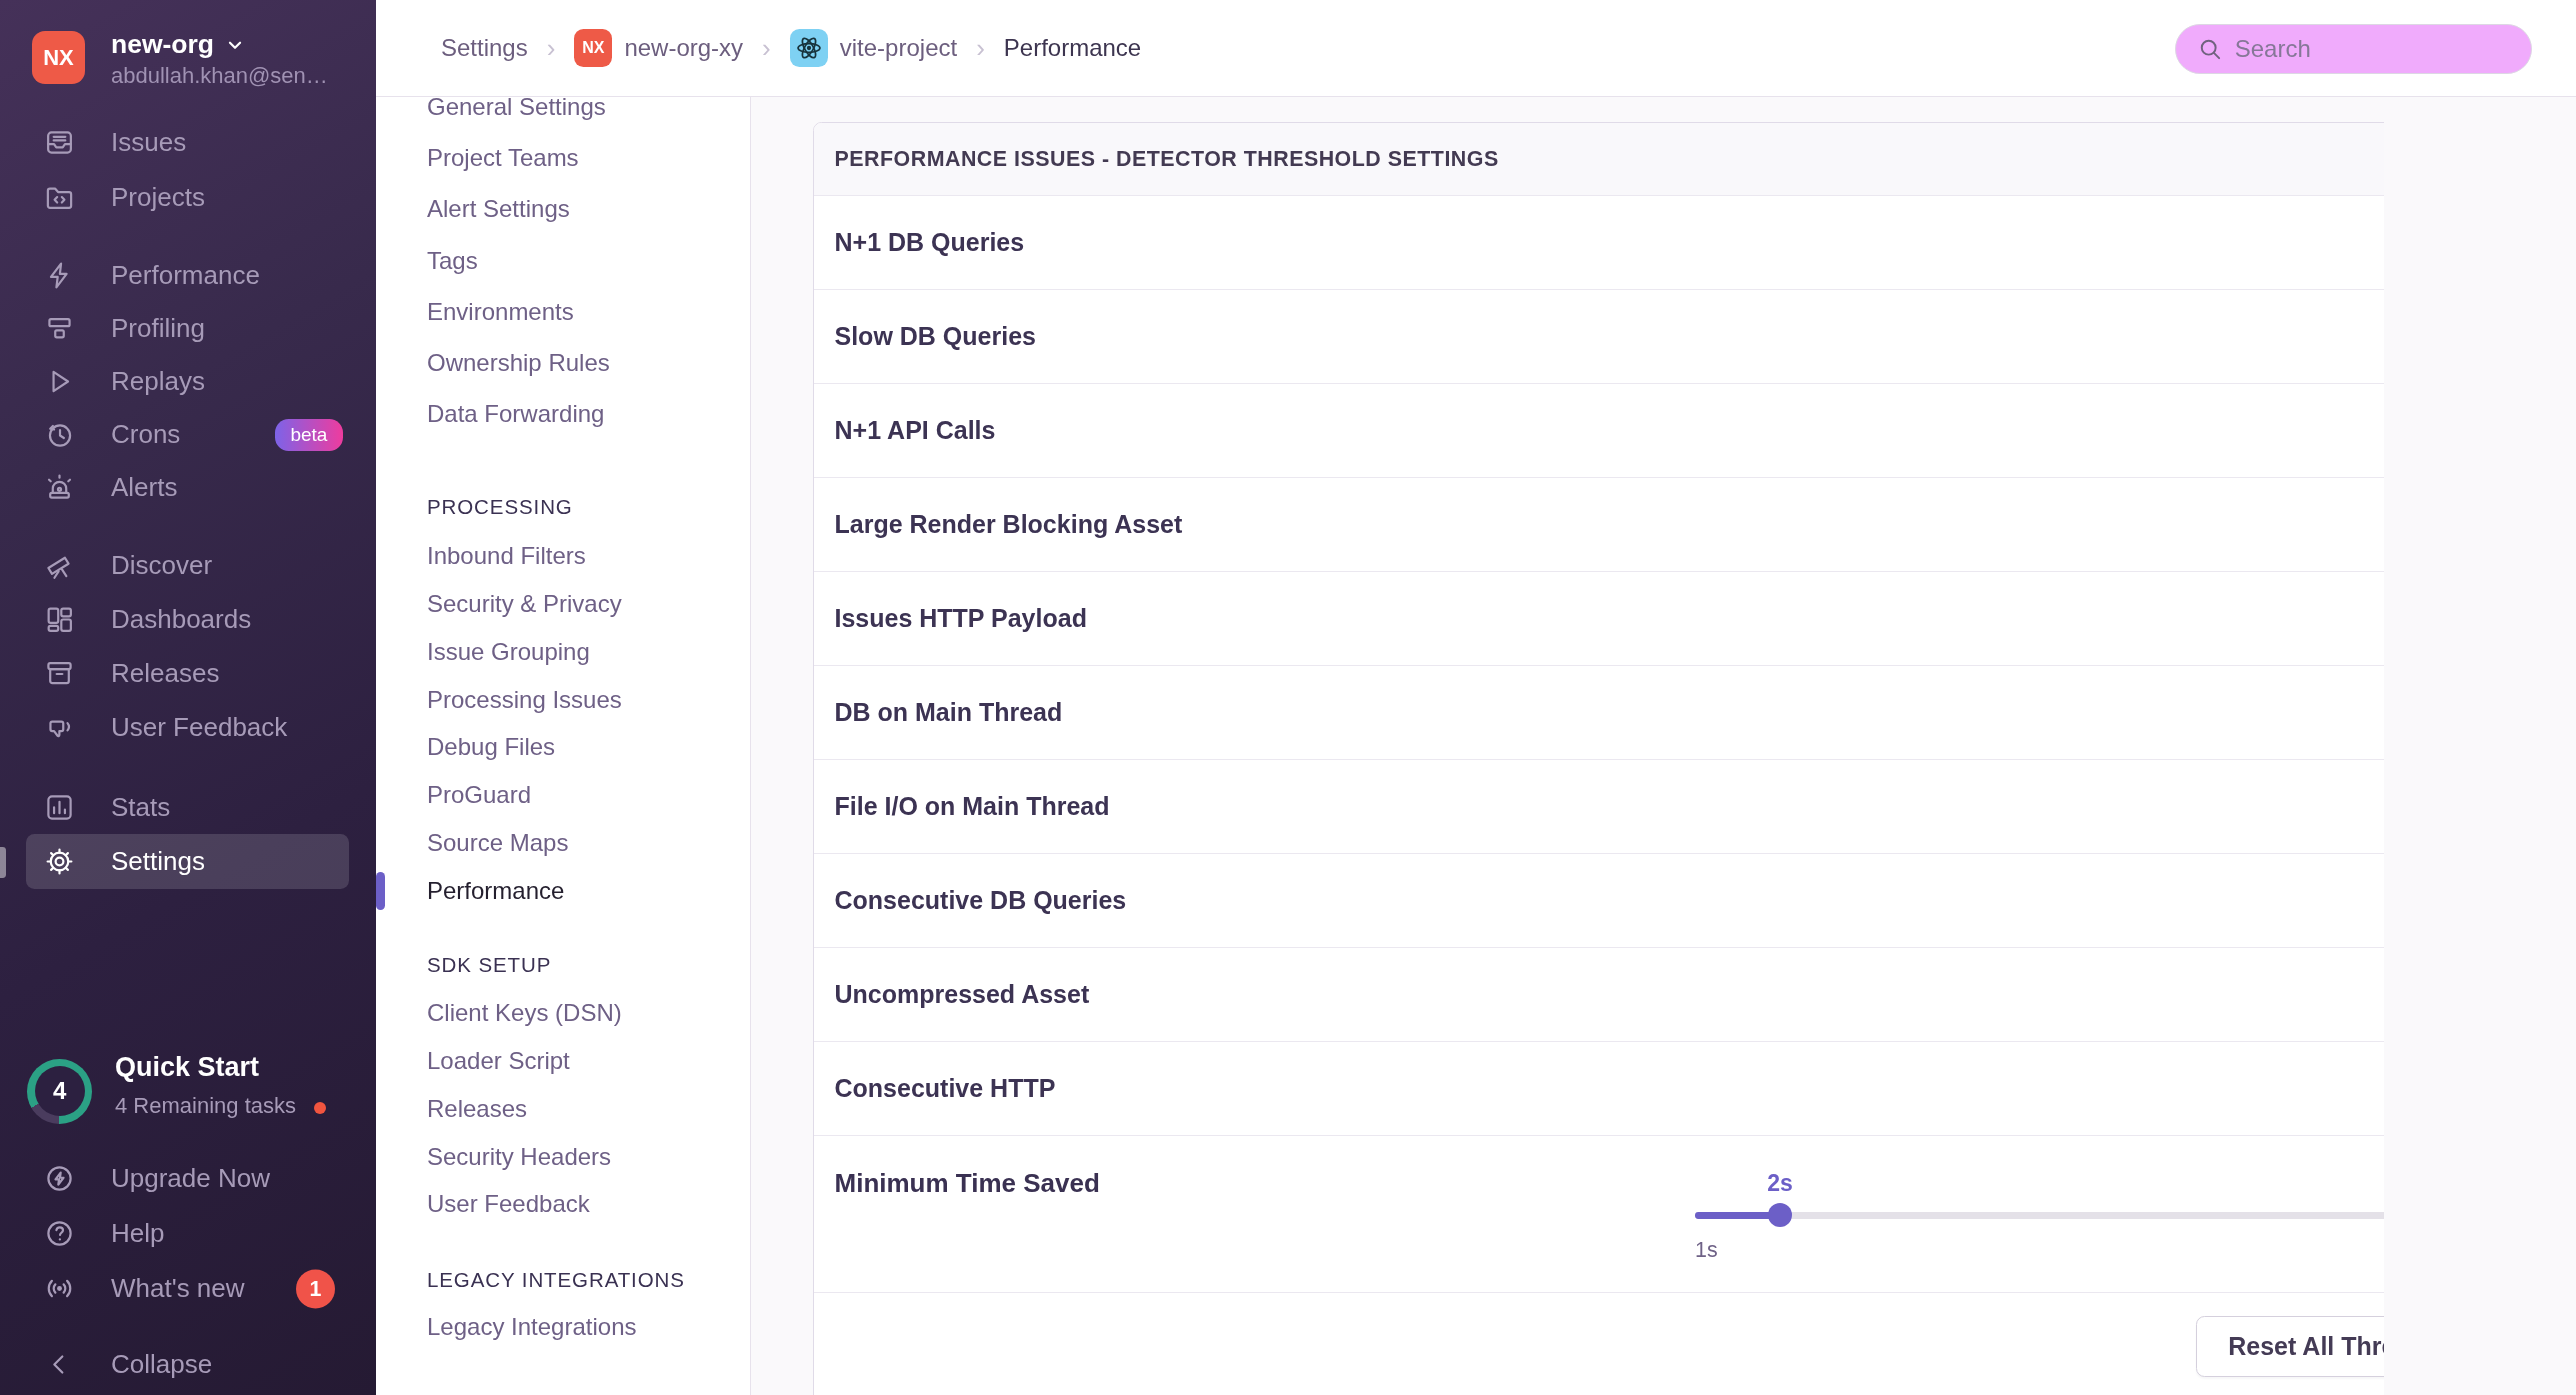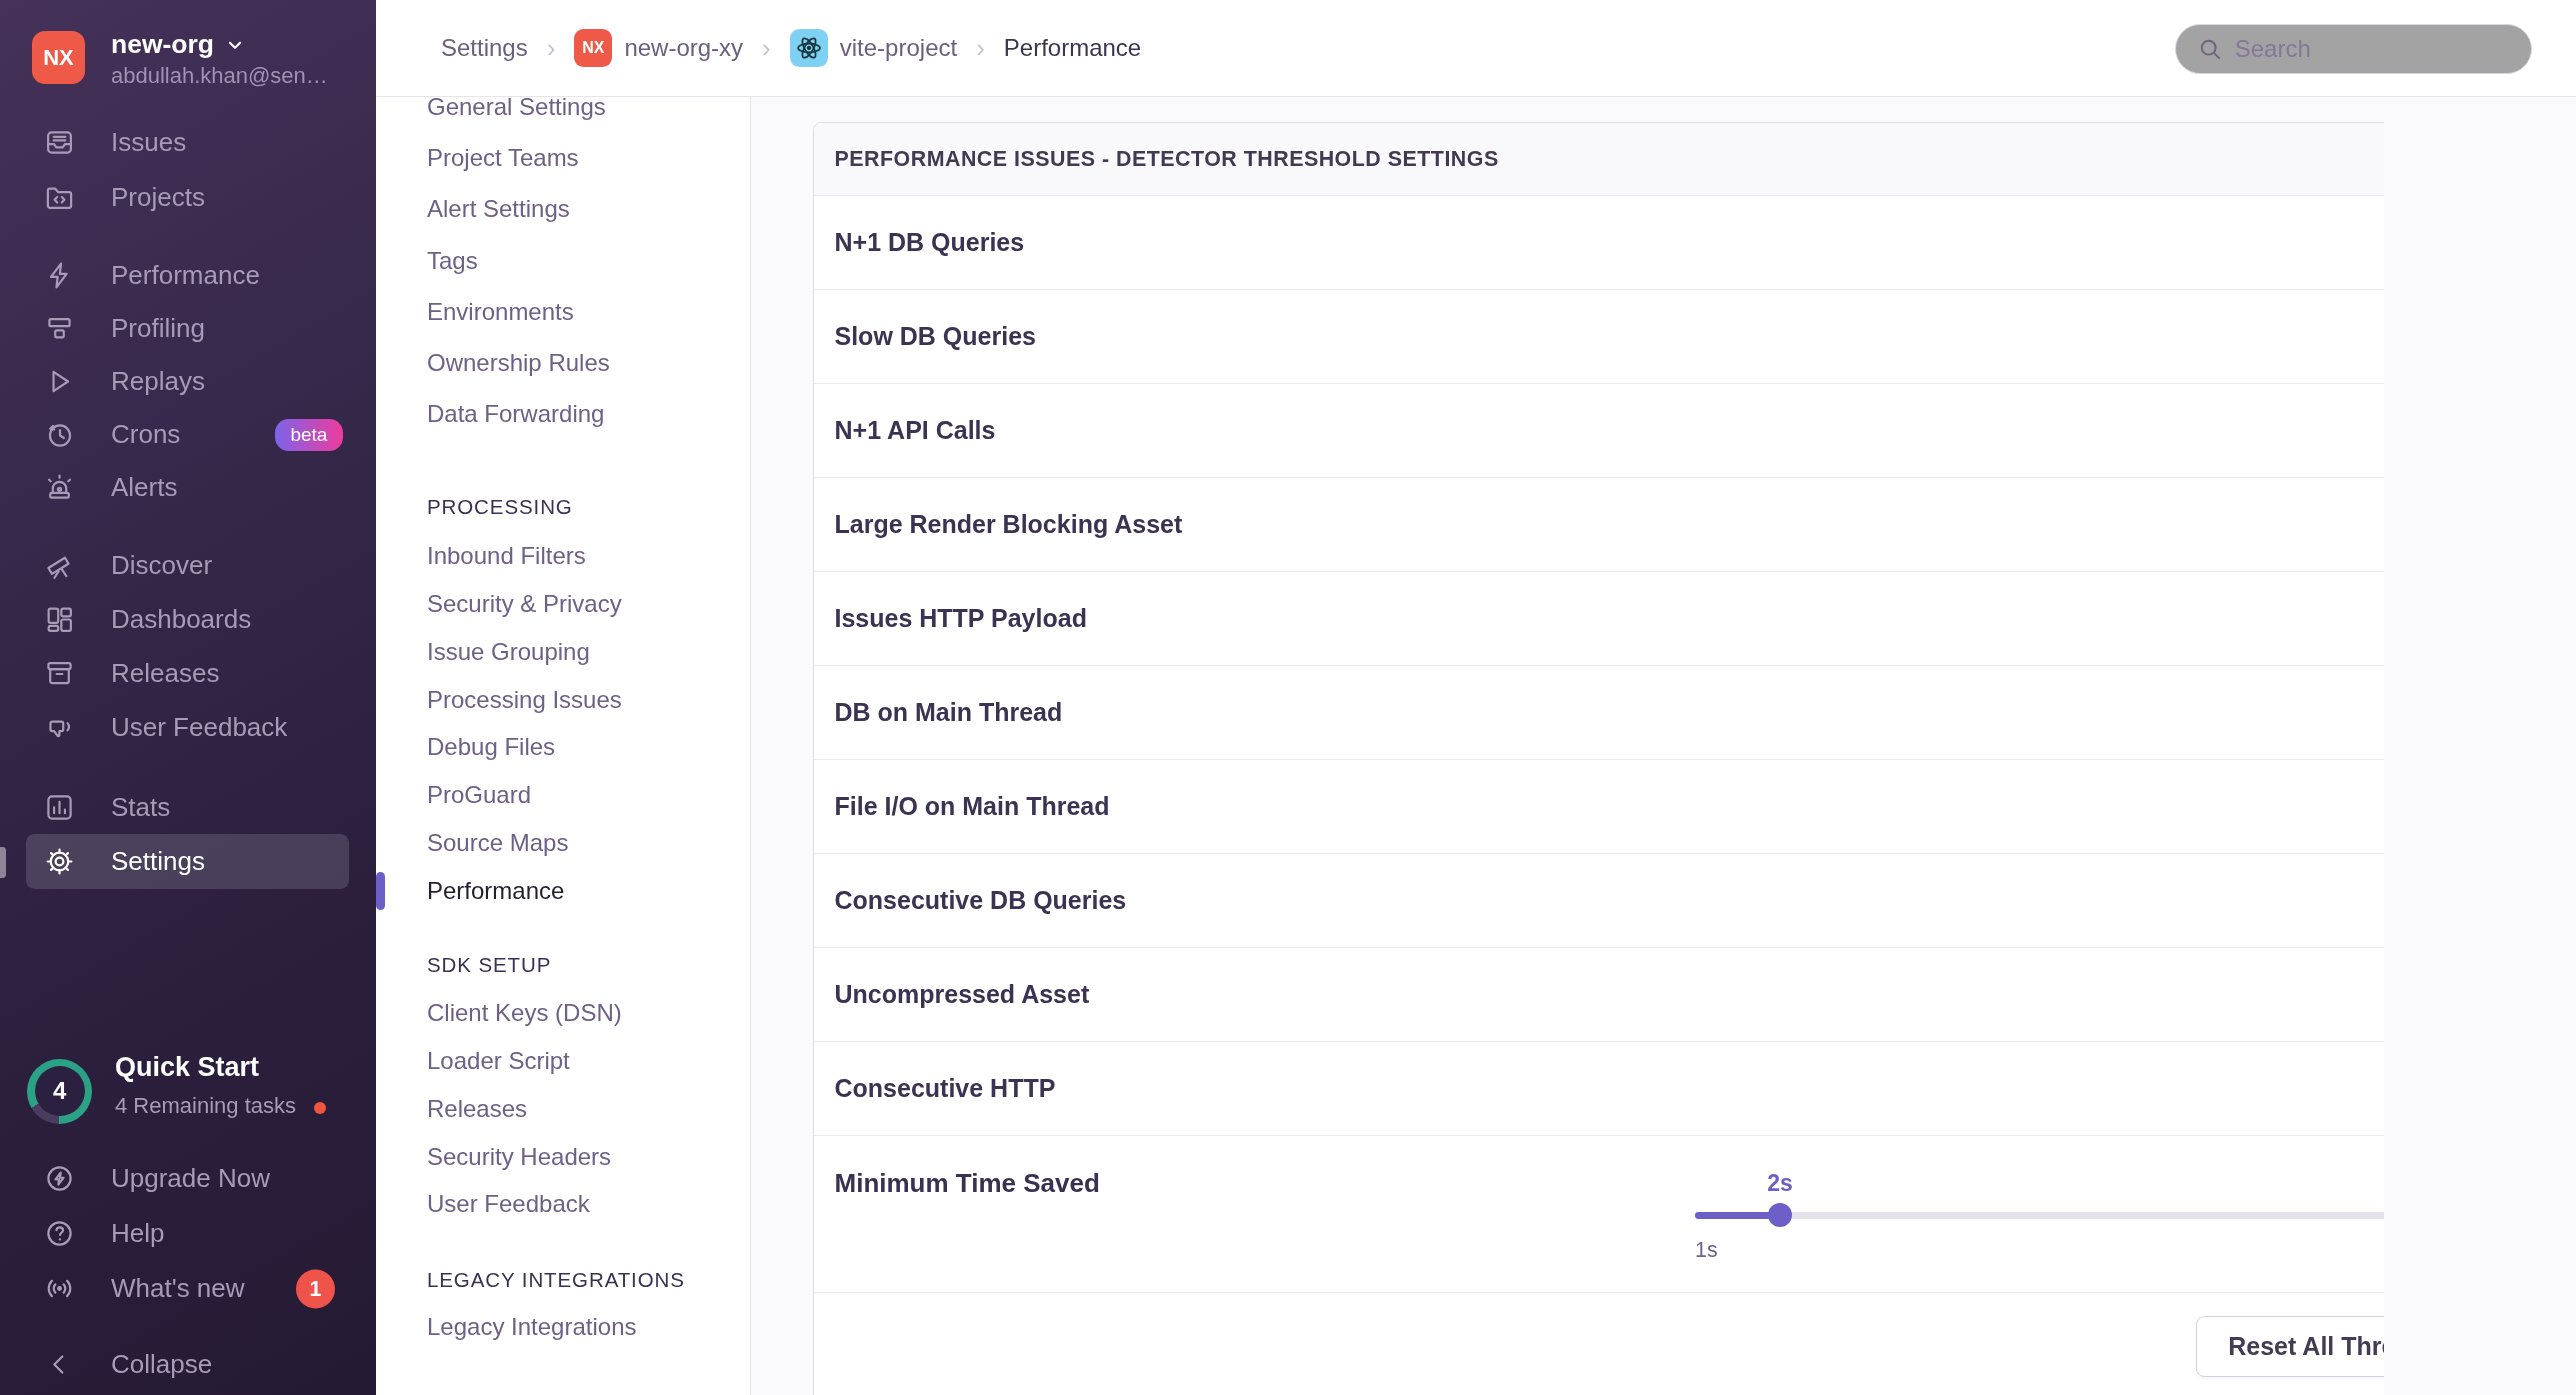--- a/index.html
+++ b/index.html
@@ -42,21 +42,21 @@
     border-bottom:1.7px solid #e7e2ec;z-index:20;}
   .crumbs{position:absolute;left:65px;top:0;height:96px;display:flex;align-items:center;gap:19px;font-size:24px;color:#6c5e7e;}
   .crumb{cursor:pointer;display:flex;align-items:center;gap:12px;}
   .crumb-sep{color:#c8c1d2;font-size:26px;}
   .crumb.current{color:#3d3550;}
   .crumb-chip{width:38px;height:38px;border-radius:9.4px;background:#ee5a47;color:#fff;font-size:16px;font-weight:700;
     display:flex;align-items:center;justify-content:center;}
   .crumb-chip.react{background:#7ed1f3;}
   .crumb-chip.react svg{width:32px;height:32px;}
   .search{position:absolute;right:44px;top:24px;width:355px;height:48px;border:1.7px solid #ddd7e4;border-radius:26px;
-    background:#a3a3a3;display:flex;align-items:center;}
+    background:#f0abfc;display:flex;align-items:center;}
   .search svg{width:26px;height:26px;margin-left:20.5px;stroke:#70627f;fill:none;stroke-width:1.8;stroke-linecap:round;}
   .search input{border:none;outline:none;background:transparent;font-size:24px;color:#433a52;margin-left:10.2px;width:273px;
     font-family:"Liberation Sans","DejaVu Sans",sans-serif;}
   .search input::placeholder{color:#867798;}
 
   
   .subnav{position:absolute;left:376px;top:0;width:374px;height:1396px;background:#fff;border-right:1.7px solid #e7e2ec;z-index:5;}
   .subnav-item{position:absolute;left:51px;height:48px;display:flex;align-items:center;font-size:24px;color:#6e6086;cursor:pointer;white-space:nowrap;}
   .subnav-item.active{color:#241f2e;}
   .subnav-header{position:absolute;left:51px;height:48px;display:flex;align-items:center;font-size:20.5px;font-weight:400;

